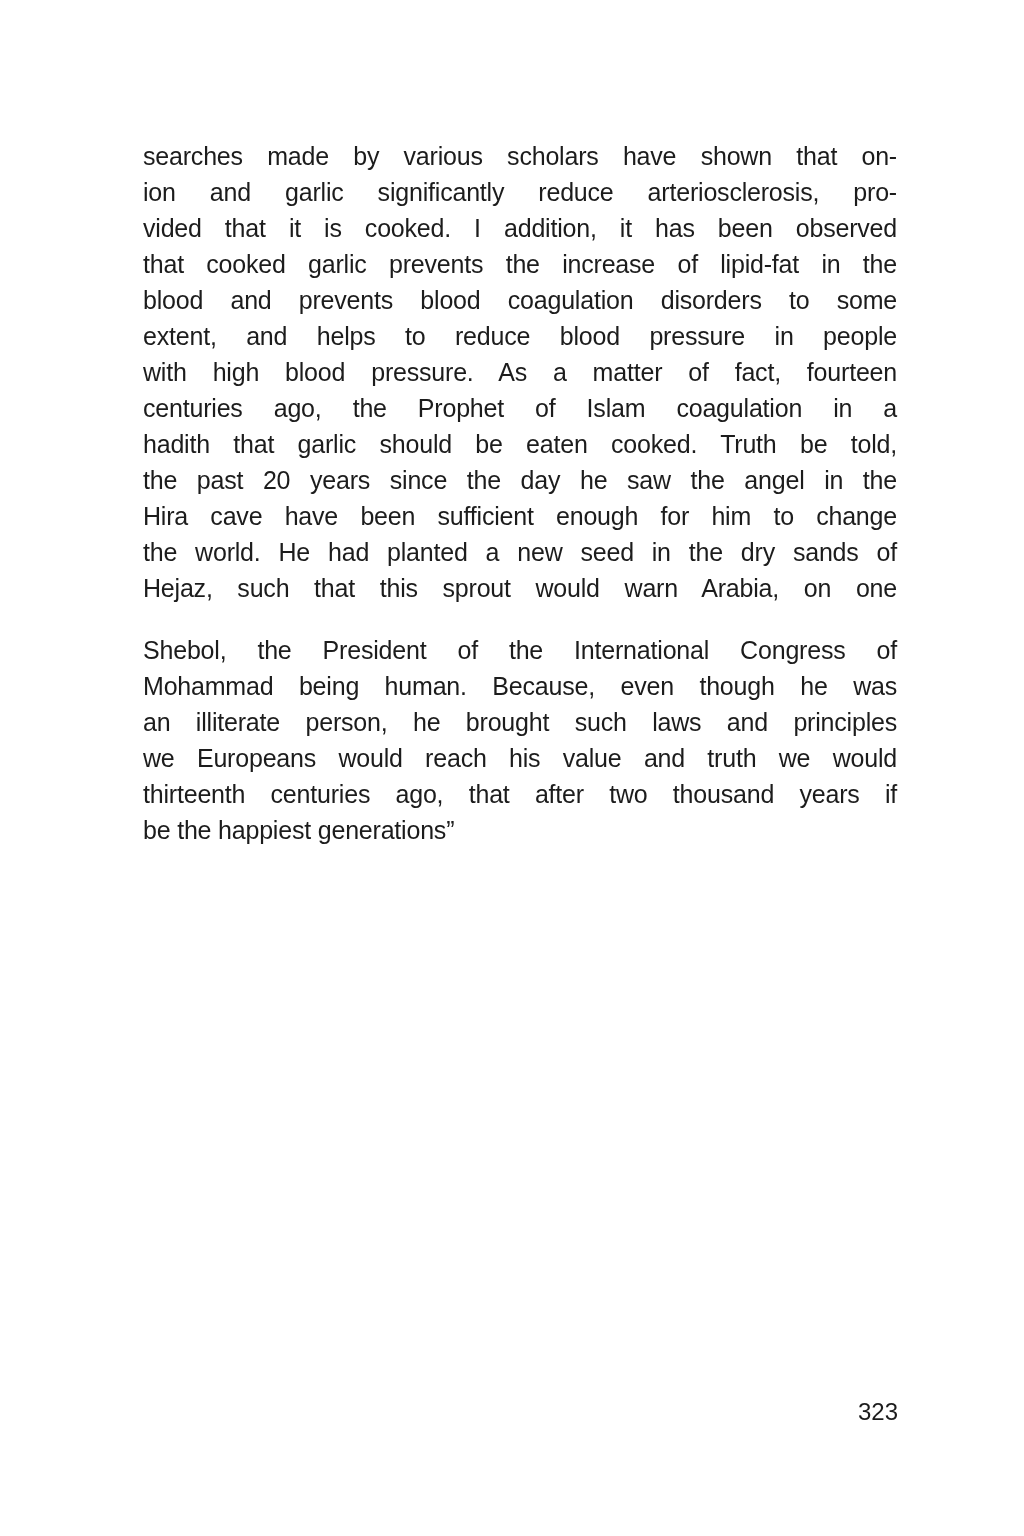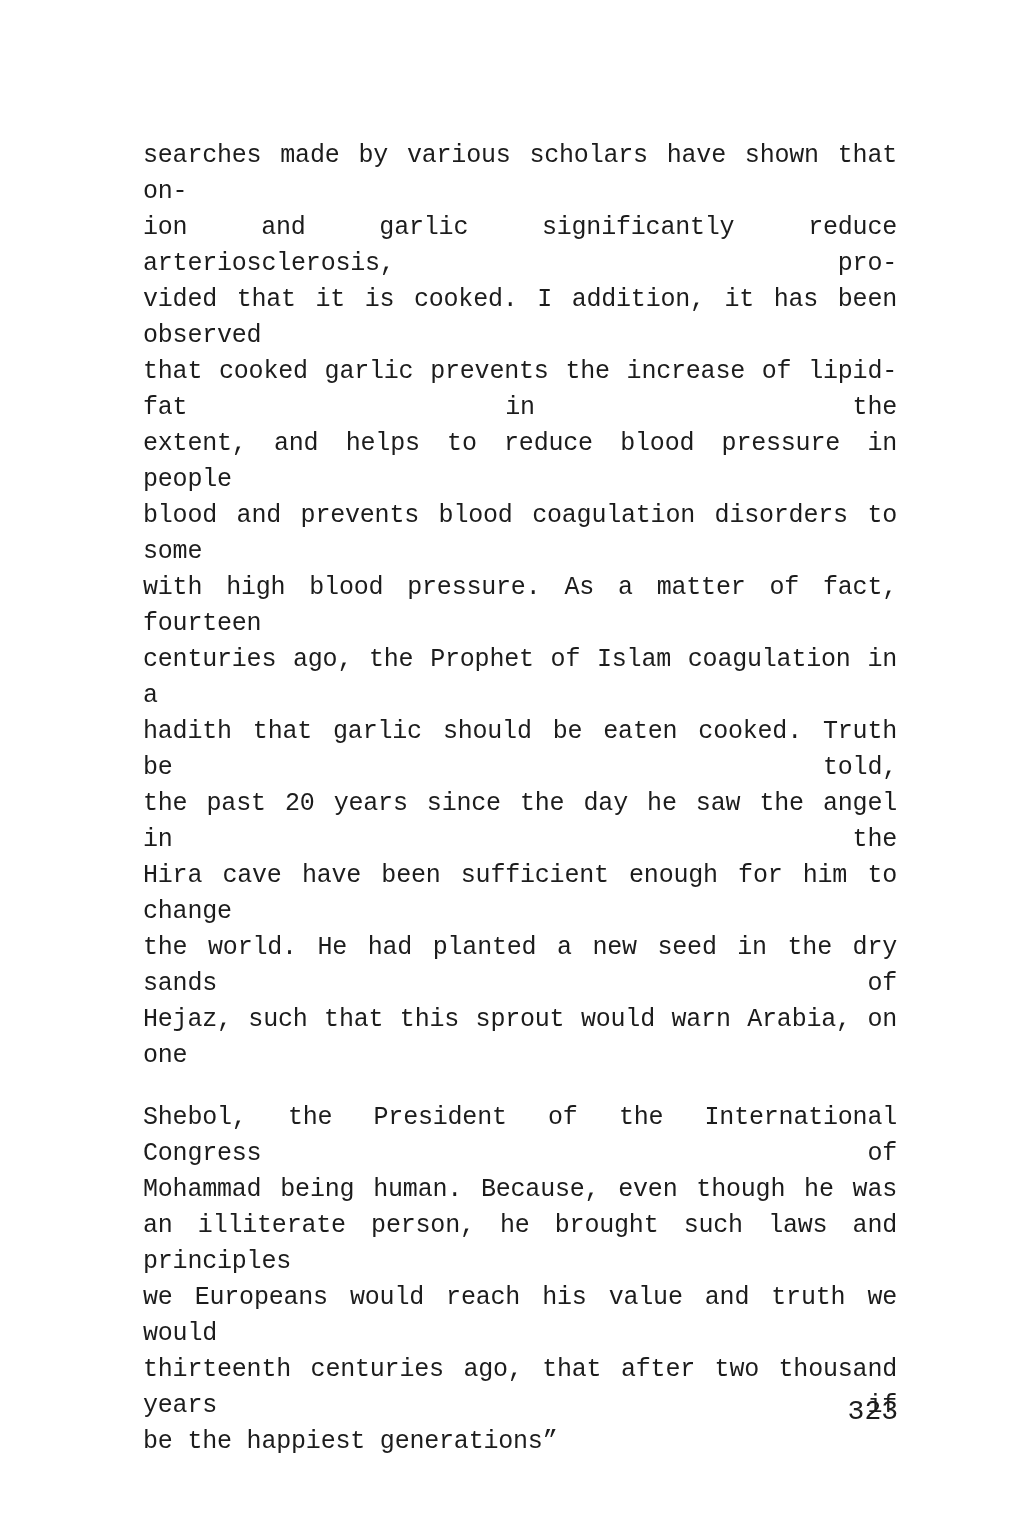--- a/index.html
+++ b/index.html
@@ -15,21 +15,20 @@
     color: #1c1c1c;
     overflow: hidden;
   }
   .page {
     position: absolute;
     left: 0;
     top: 0;
     width: 1024px;
     height: 1536px;
     background: #ffffff;
-    font-family: Liberation Mono, monospace;
   }
   .text-block {
     position: absolute;
     left: 143px;
     top: 138px;
     width: 754px;
   }
   .paragraph {
     margin: 0 0 26px 0;
   }
@@ -44,37 +43,37 @@
   }
   .line.last {
     text-align-last: left;
   }
   .page-number {
     position: absolute;
     right: 126px;
     top: 1398px;
     width: 120px;
     text-align: right;
-    font-size: 28px;
+    font-size: 24px;
     line-height: 28px;
     color: #1c1c1c;
   }
 </style>
 </head>
 <body>
 
 <div class="page">
   <div class="text-block">
       <div class="paragraph">
         <div class="line">searches made by various scholars have shown that on-</div>
         <div class="line">ion and garlic significantly reduce arteriosclerosis, pro-</div>
         <div class="line">vided that it is cooked. I addition, it has been observed</div>
         <div class="line">that cooked garlic prevents the increase of lipid-fat in the</div>
+        <div class="line">blood and prevents blood coagulation disorders to some</div>
         <div class="line">extent, and helps to reduce blood pressure in people</div>
-        <div class="line">blood and prevents blood coagulation disorders to some</div>
         <div class="line">with high blood pressure. As a matter of fact, fourteen</div>
         <div class="line">centuries ago, the Prophet of Islam coagulation in a</div>
         <div class="line">hadith that garlic should be eaten cooked. Truth be told,</div>
         <div class="line">the past 20 years since the day he saw the angel in the</div>
         <div class="line">Hira cave have been sufficient enough for him to change</div>
         <div class="line">the world. He had planted a new seed in the dry sands of</div>
         <div class="line">Hejaz, such that this sprout would warn Arabia, on one</div>
       </div>
       <div class="paragraph">
         <div class="line">Shebol, the President of the International Congress of</div>

